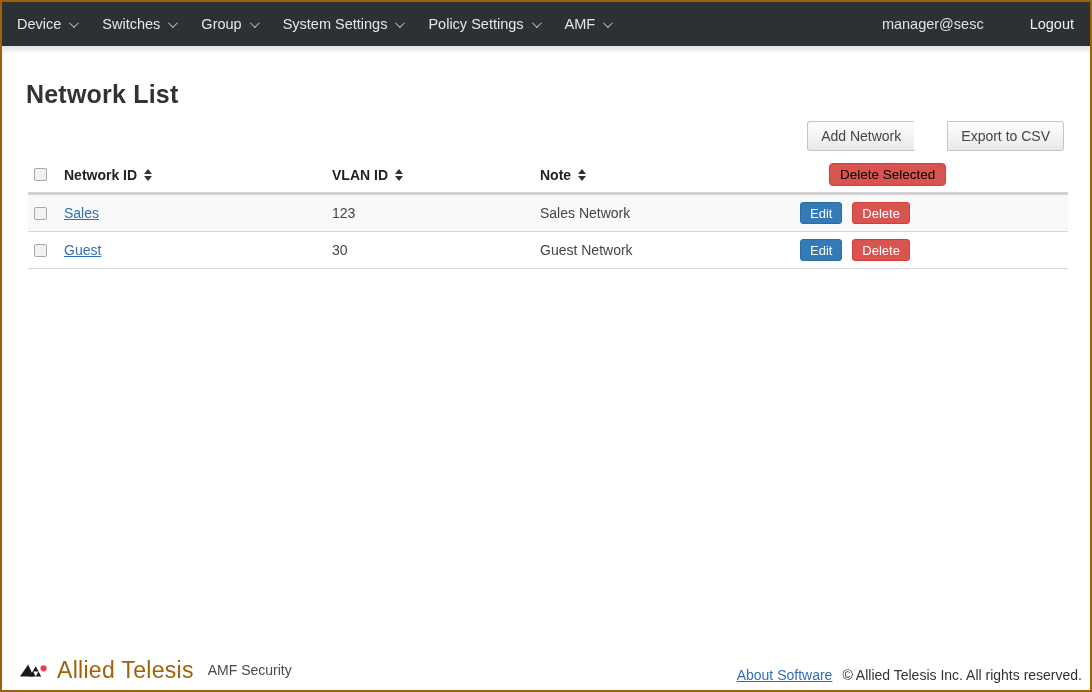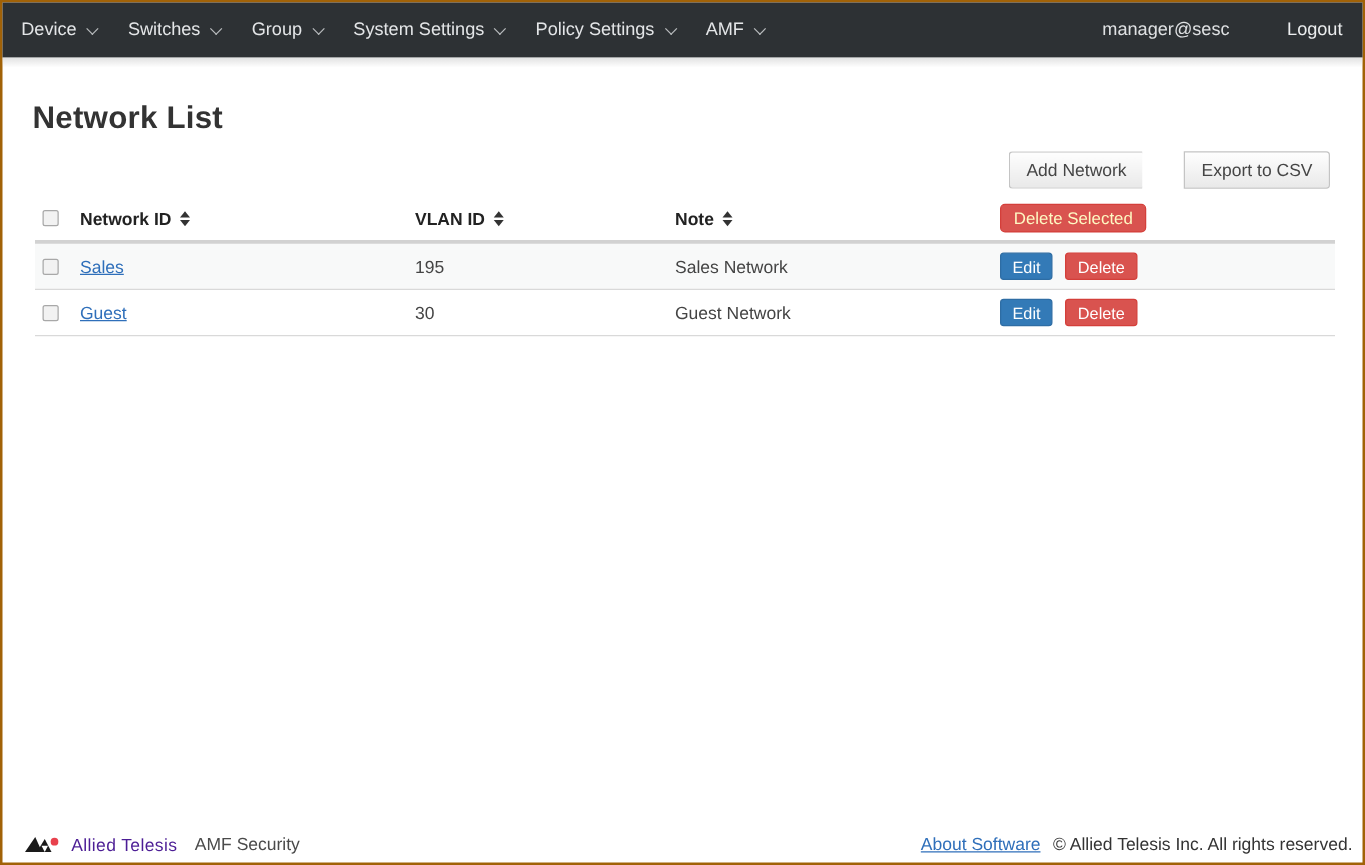--- a/index.html
+++ b/index.html
@@ -94,40 +94,40 @@
   .sort{ display:inline-flex; flex-direction:column; gap:2px; cursor:pointer; margin-left:3px; }
   .tri-up{ width:0; height:0; border-left:4px solid transparent; border-right:4px solid transparent; border-bottom:5px solid #333; }
   .tri-down{ width:0; height:0; border-left:4px solid transparent; border-right:4px solid transparent; border-top:5px solid #333; }
   input[type=checkbox]{
     appearance:none; -webkit-appearance:none; width:13px; height:13px;
     border:1px solid #a8a8a8; border-radius:2px; background:#f2f2f2;
     cursor:pointer; display:block; margin-left:6px;
   }
   a.cell-link{ color:#2f6fba; text-decoration:underline; font-size:14px; }
   .btn-danger{
-    background:#d9534f; border:1px solid #d43f3a; color:#fef9c3;
-    font-size:13.5px; padding:3px 10px; border-radius:4px; cursor:pointer;
+    background:#d9534f; border:1px solid #d43f3a; color:#000000;
+    font-size:13.5px; padding:3px 10px; border-radius:4px; cursor:pointer;margin-left:29px;
   }
   .btn-edit{
     background:#337ab7; border:1px solid #2e6da4; color:#fff;
     font-size:13px; padding:2.5px 9px; border-radius:3px; cursor:pointer;
   }
   .btn-del{
     background:#d9534f; border:1px solid #d43f3a; color:#fff;
     font-size:13px; padding:2.5px 9px; border-radius:3px; cursor:pointer; margin-left:6px;
   }
   
   .footer{
     margin-top:auto; flex-shrink:0; display:flex; align-items:flex-end;
     padding:0 8px 6px 18px; height:36px;
   }
   .brand-wrap{ display:flex; align-items:center; }
   .brand-logo{ display:block; }
   .brand-name{
-    font-size:14px; color:#4c1d95; margin-left:7px; letter-spacing:.3px;
+    font-size:23px; color:#a16207; margin-left:7px; letter-spacing:.3px;
     font-family:"Liberation Sans","DejaVu Sans",sans-serif;
     text-align:center;
   }
   .product-name{ font-size:14px; color:#4a4a4a; margin-left:14px; padding-bottom:1px; }
   .footer-right{ margin-left:auto; display:flex; align-items:baseline; gap:10px; padding-bottom:1px; }
   a.about-link{ color:#2f6fba; text-decoration:underline; font-size:14px; }
   .copyright{ font-size:14px; color:#333; }
 </style>
 </head>
 <body>
@@ -222,21 +222,21 @@
             <button class="btn-danger">Delete Selected</button>
           </th>
         </tr>
       </thead>
       <tbody>
         <tr class="row-striped">
           <td>
               <input type="checkbox" style="">
             </td>
           <td><a href="#" class="cell-link">Sales</a></td>
-          <td><span>195</span></td>
+          <td><span>123</span></td>
           <td><span>Sales Network</span></td>
           <td>
             <button class="btn-edit">Edit</button>
             <button class="btn-del">Delete</button>
           </td>
         </tr>
         <tr>
           <td>
               <input type="checkbox" style="">
             </td>

